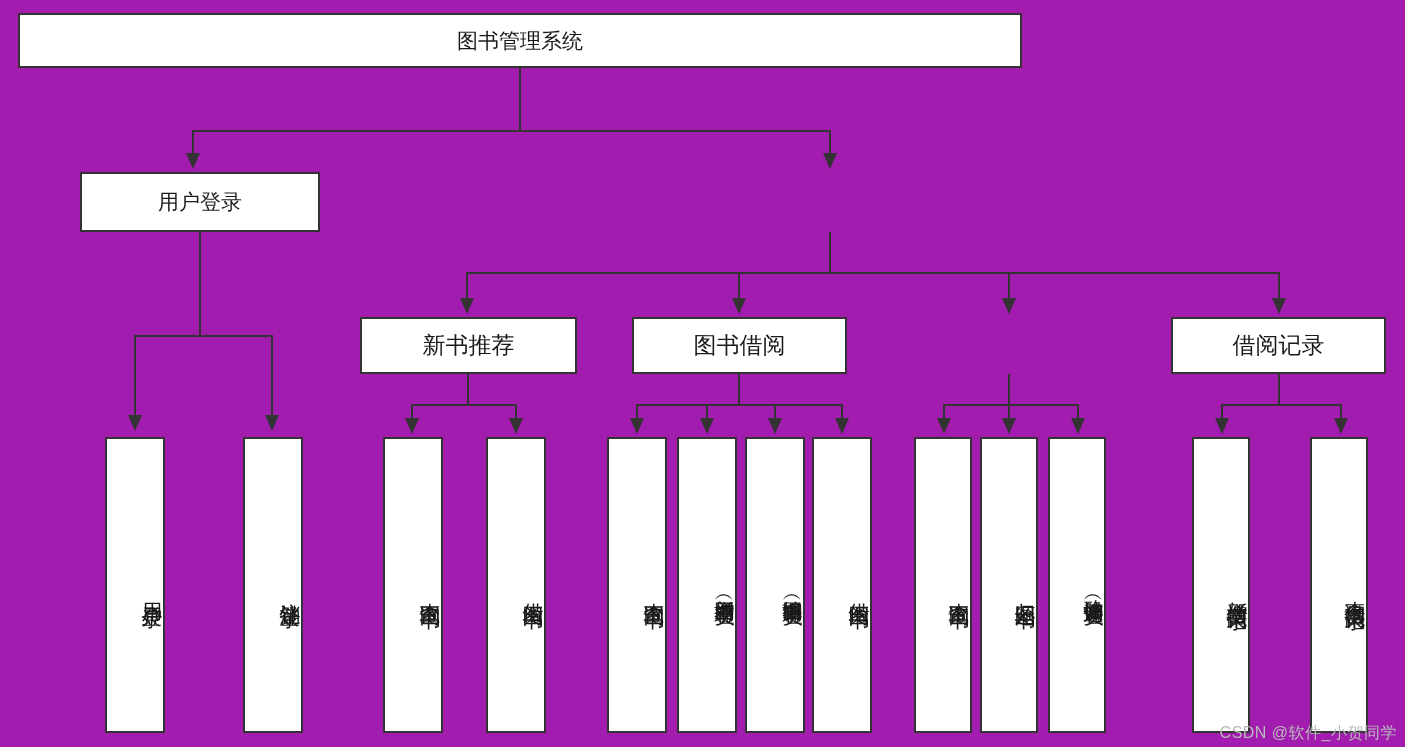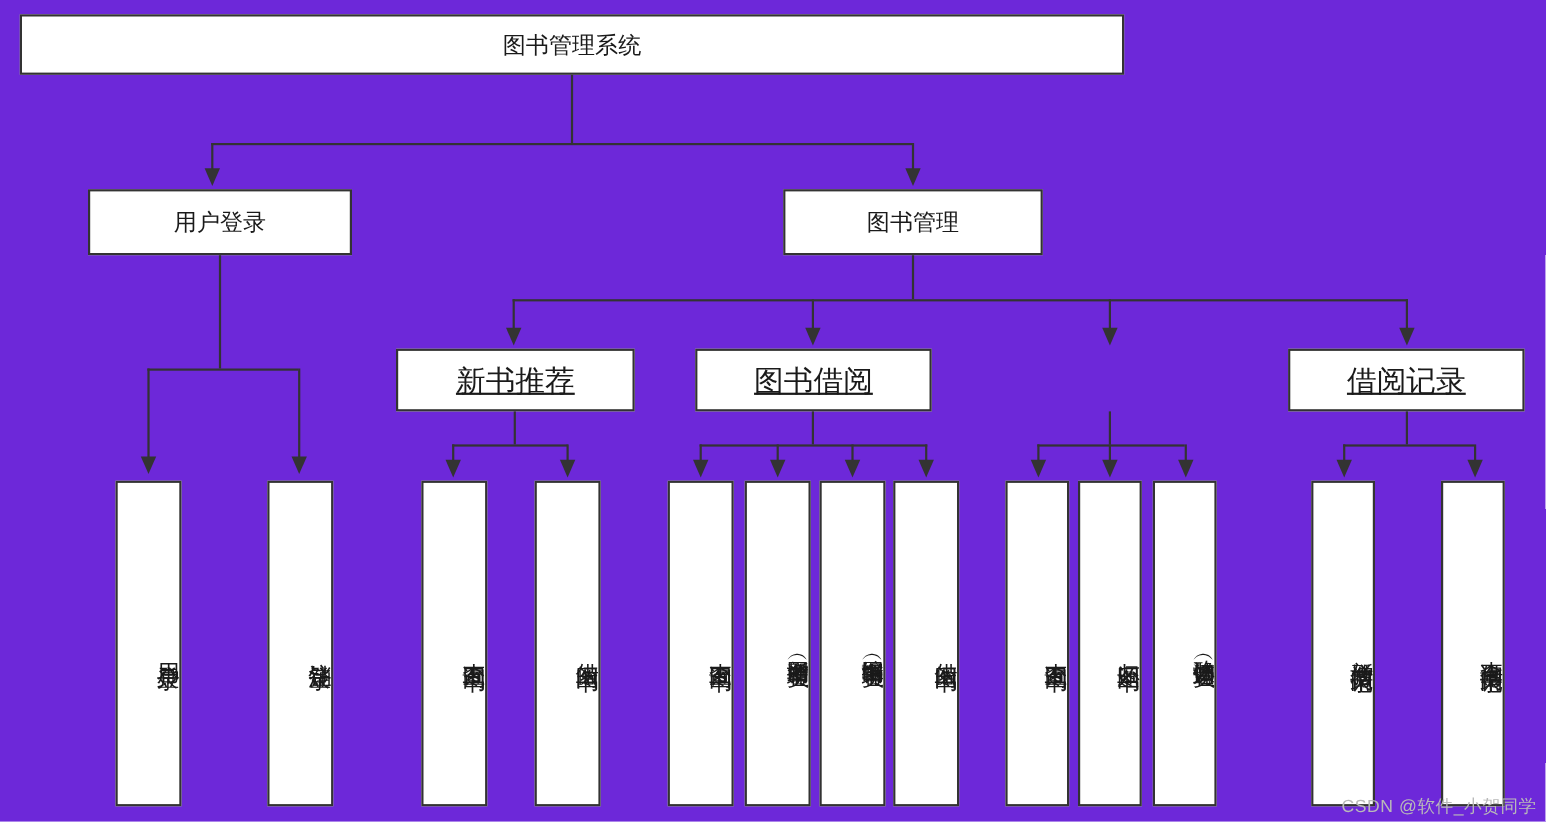--- a/index.html
+++ b/index.html
@@ -7,42 +7,41 @@
     padding: 0;
     background: #ffffff;
   }
   body {
     font-family: "Liberation Sans", "DejaVu Sans", sans-serif;
   }
   #canvas {
     position: relative;
     width: 1405px;
     height: 747px;
-    background: #6d28d9;
+    background: #a21caf;
     overflow: hidden;
   }
   .node {
     position: absolute;
     box-sizing: border-box;
     border: 2px solid #333333;
     background: #ffffff;
     display: flex;
     align-items: center;
     justify-content: center;
     color: #1a1a1a;
   }
   .node.root {
     font-size: 21px;
   }
   .node.level2 {
     font-size: 21px;
   }
   .node.level3 {
-    font-size: 27px;
-    text-decoration: underline;
+    font-size: 23px;
   }
   
   .node.leaf {
     writing-mode: vertical-rl;
     text-orientation: upright;
     align-items: flex-start;
     justify-content: center;
     padding-top: 10px;
     font-size: 21px;
     line-height: 1.05;
@@ -97,23 +96,20 @@
   <div class="vline" style="left:192px; top:130px; height:26px;"></div>
   <div class="arrow" style="left:186px; top:153px;"></div>
 
   <div class="vline" style="left:829px; top:130px; height:26px;"></div>
   <div class="arrow" style="left:823px; top:153px;"></div>
 
   <div class="node level2" style="left:80px; top:172px; width:240px; height:60px;">
     <span class="node-label">用户登录</span>
   </div>
 
-  <div class="node level2" style="left:712px; top:172px; width:236px; height:60px;">
-    <span class="node-label">图书管理</span>
-  </div>
 
   <div class="vline" style="left:199px; top:232px; height:103px;"></div>
   <div class="hline" style="left:134px; top:335px; width:137px;"></div>
   <div class="vline" style="left:134px; top:335px; height:85px;"></div>
   <div class="arrow" style="left:128px; top:415px;"></div>
   <div class="vline" style="left:271px; top:335px; height:85px;"></div>
   <div class="arrow" style="left:265px; top:415px;"></div>
 
   <div class="vline" style="left:829px; top:232px; height:40px;"></div>
   <div class="hline" style="left:466px; top:272px; width:814px;"></div>

